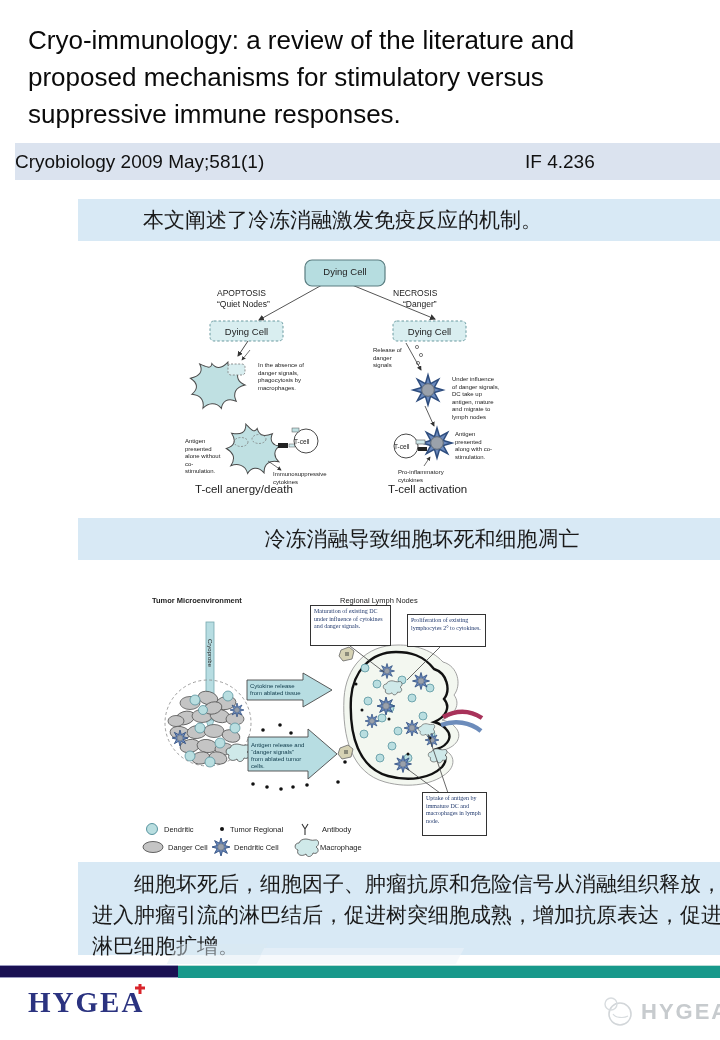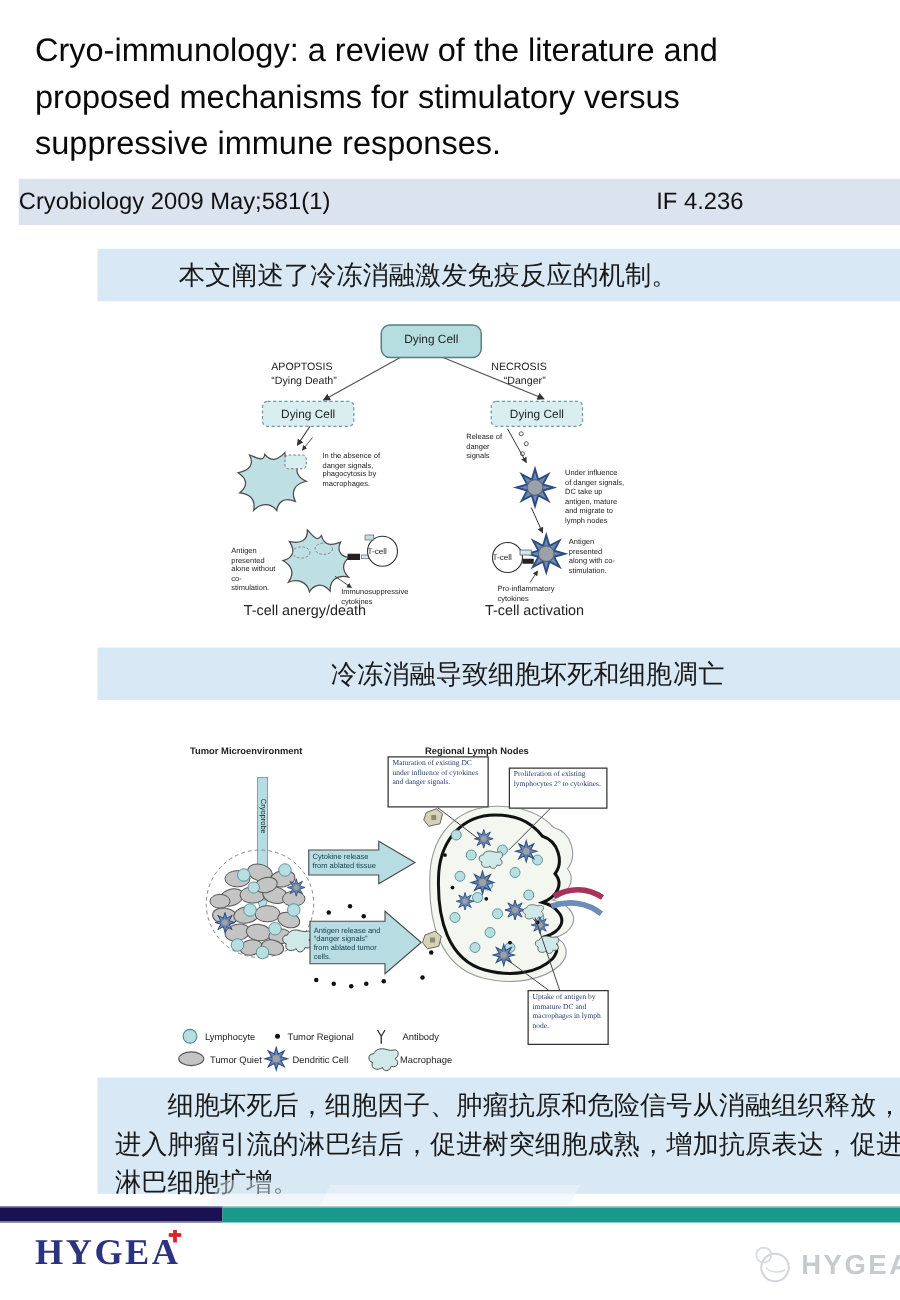--- a/index.html
+++ b/index.html
@@ -100,21 +100,21 @@
       <ellipse cx="119" cy="189" rx="7" ry="4.5" fill="none" stroke="#777" stroke-width="0.7" stroke-dasharray="2,1.5"></ellipse>
       <rect x="138" y="193" width="10" height="5" fill="#222"></rect>
       <rect x="149" y="194" width="6" height="3" fill="#cfe9ec" stroke="#555" stroke-width="0.5"></rect>
       <circle cx="166" cy="191" r="12" fill="#fff" stroke="#333" stroke-width="0.9"></circle>
       <rect x="152" y="178" width="7" height="4" fill="#bfe0e2" stroke="#555" stroke-width="0.5"></rect>
       <line x1="128" y1="211" x2="141" y2="220" stroke="#333" stroke-width="0.7" marker-end="url(#ah1)"></line>
     </svg>
 
     <div class="boxlbl" style="left:165px;top:16px;width:80px">Dying Cell</div>
     <div class="dlbl f8 c" style="left:77px;top:38px;width:100px">APOPTOSIS</div>
-    <div class="dlbl f8 c" style="left:77px;top:49px;width:100px">“Dying Death”</div>
+    <div class="dlbl f8 c" style="left:77px;top:49px;width:100px">“Quiet Nodes”</div>
     <div class="dlbl f8 c" style="left:253px;top:38px;width:100px">NECROSIS</div>
     <div class="dlbl f8 c" style="left:263px;top:49px;width:100px">“Danger”</div>
     <div class="boxlbl" style="left:70px;top:76px;width:73px">Dying Cell</div>
     <div class="boxlbl" style="left:253px;top:76px;width:73px">Dying Cell</div>
     <div class="dlbl f6" style="left:118px;top:112px;width:50px">In the absence of danger signals, phagocytosis by macrophages.</div>
     <div class="dlbl f6" style="left:233px;top:97px;width:30px">Release of danger signals</div>
     <div class="dlbl f6" style="left:312px;top:126px;width:48px">Under influence of danger signals, DC take up antigen, mature and migrate to lymph nodes</div>
     <div class="dlbl f6" style="left:45px;top:188px;width:36px">Antigen presented alone without co-stimulation.</div>
     <div class="dlbl c" style="left:154px;top:188px;width:24px;font-size:6.5px">T-cell</div>
     <div class="dlbl c" style="left:254px;top:193px;width:24px;font-size:6.5px">T-cell</div>
@@ -248,31 +248,31 @@
       <circle cx="82" cy="241" r="2" fill="#111"></circle>
       <g stroke="#333" stroke-width="1.1" fill="none">
         <path d="M162,236 L165,241 L168,236 M165,241 L165,247"></path>
       </g>
       <ellipse cx="13" cy="259" rx="10" ry="5.5" fill="#c4c4c4" stroke="#555" stroke-width="0.9"></ellipse>
       <use href="#dcstar2" transform="translate(81,259) scale(0.9)"></use>
       <use href="#mac2" transform="translate(166,260)"></use>
     </svg>
 
     <div class="dlbl c" style="left:12px;top:8px;width:140px;font-size:7.5px;font-weight:bold">Tumor Microenvironment</div>
-    <div class="dlbl c" style="left:200px;top:8px;width:140px;font-size:7.5px;font-weight:bold">Regional Lymph Nodes</div>
+    <div class="dlbl c" style="left:200px;top:8px;width:140px;font-size:7.5px;font-weight:normal">Regional Lymph Nodes</div>
     <div class="dlbl rot" style="left:50px;top:62px;width:40px;font-size:6px;text-align:center">Cryoprobe</div>
     <div class="arrowtxt" style="left:110px;top:95px;width:54px">Cytokine release from ablated tissue</div>
     <div class="arrowtxt" style="left:111px;top:154px;width:56px">Antigen release and “danger signals”  from ablated tumor cells.</div>
     <div class="callout" style="left:170px;top:17px;width:81px;height:41px">Maturation of existing DC under influence of cytokines and danger signals.</div>
     <div class="callout" style="left:267px;top:26px;width:79px;height:33px">Proliferation of existing lymphocytes 2° to cytokines.</div>
     <div class="callout" style="left:282px;top:204px;width:65px;height:44px">Uptake of antigen by immature DC and macrophages in lymph node.</div>
-    <div class="leg" style="left:24px;top:237px">Lymphocyte</div>
+    <div class="leg" style="left:24px;top:237px">Dendritic</div>
     <div class="leg" style="left:90px;top:237px">Tumor Regional</div>
     <div class="leg" style="left:182px;top:237px">Antibody</div>
-    <div class="leg" style="left:28px;top:255px">Tumor Quiet</div>
+    <div class="leg" style="left:28px;top:255px">Danger Cell</div>
     <div class="leg" style="left:94px;top:255px">Dendritic Cell</div>
     <div class="leg" style="left:180px;top:255px">Macrophage</div>
   </div>
 
   <div class="abs cnbar para">细胞坏死后，细胞因子、肿瘤抗原和危险信号从消融组织释放，进入肿瘤引流的淋巴结后，促进树突细胞成熟，增加抗原表达，促进淋巴细胞扩增。</div>
 
   <div class="abs streak"></div>
   <div class="abs streak2"></div>
 
   <div class="abs footerbar">

